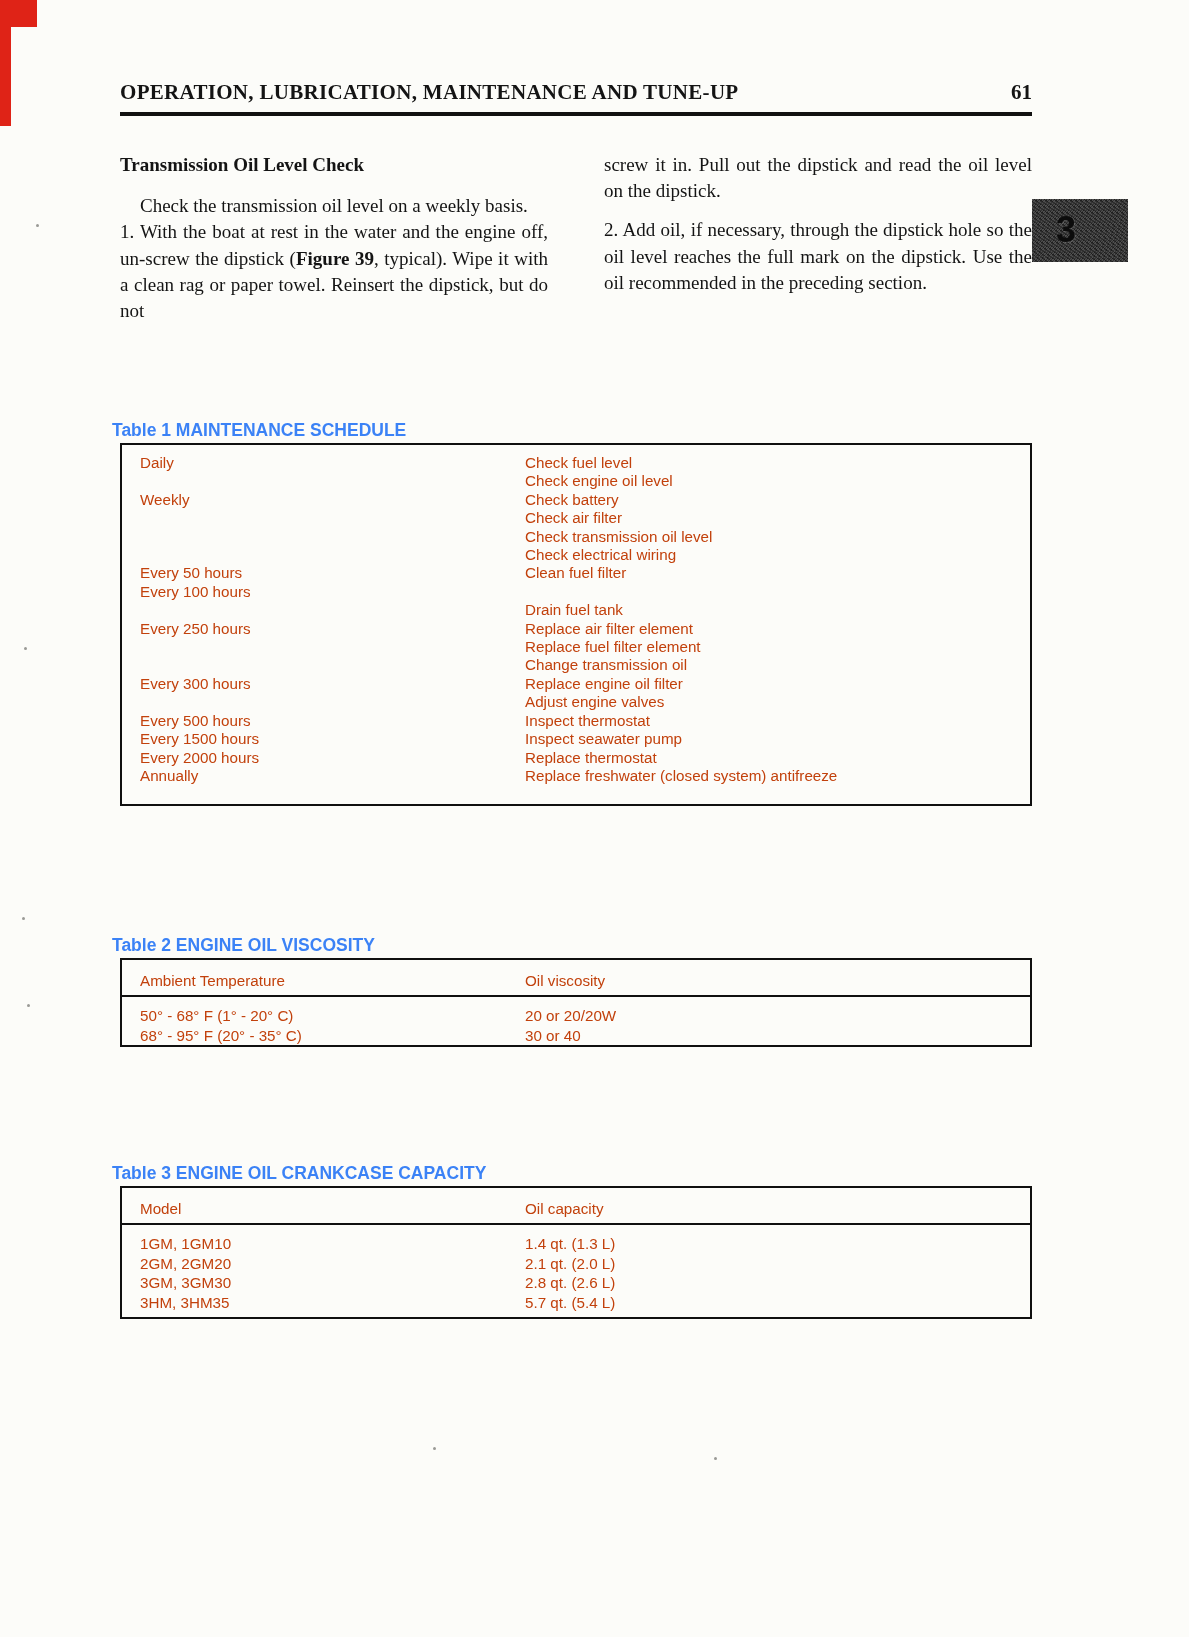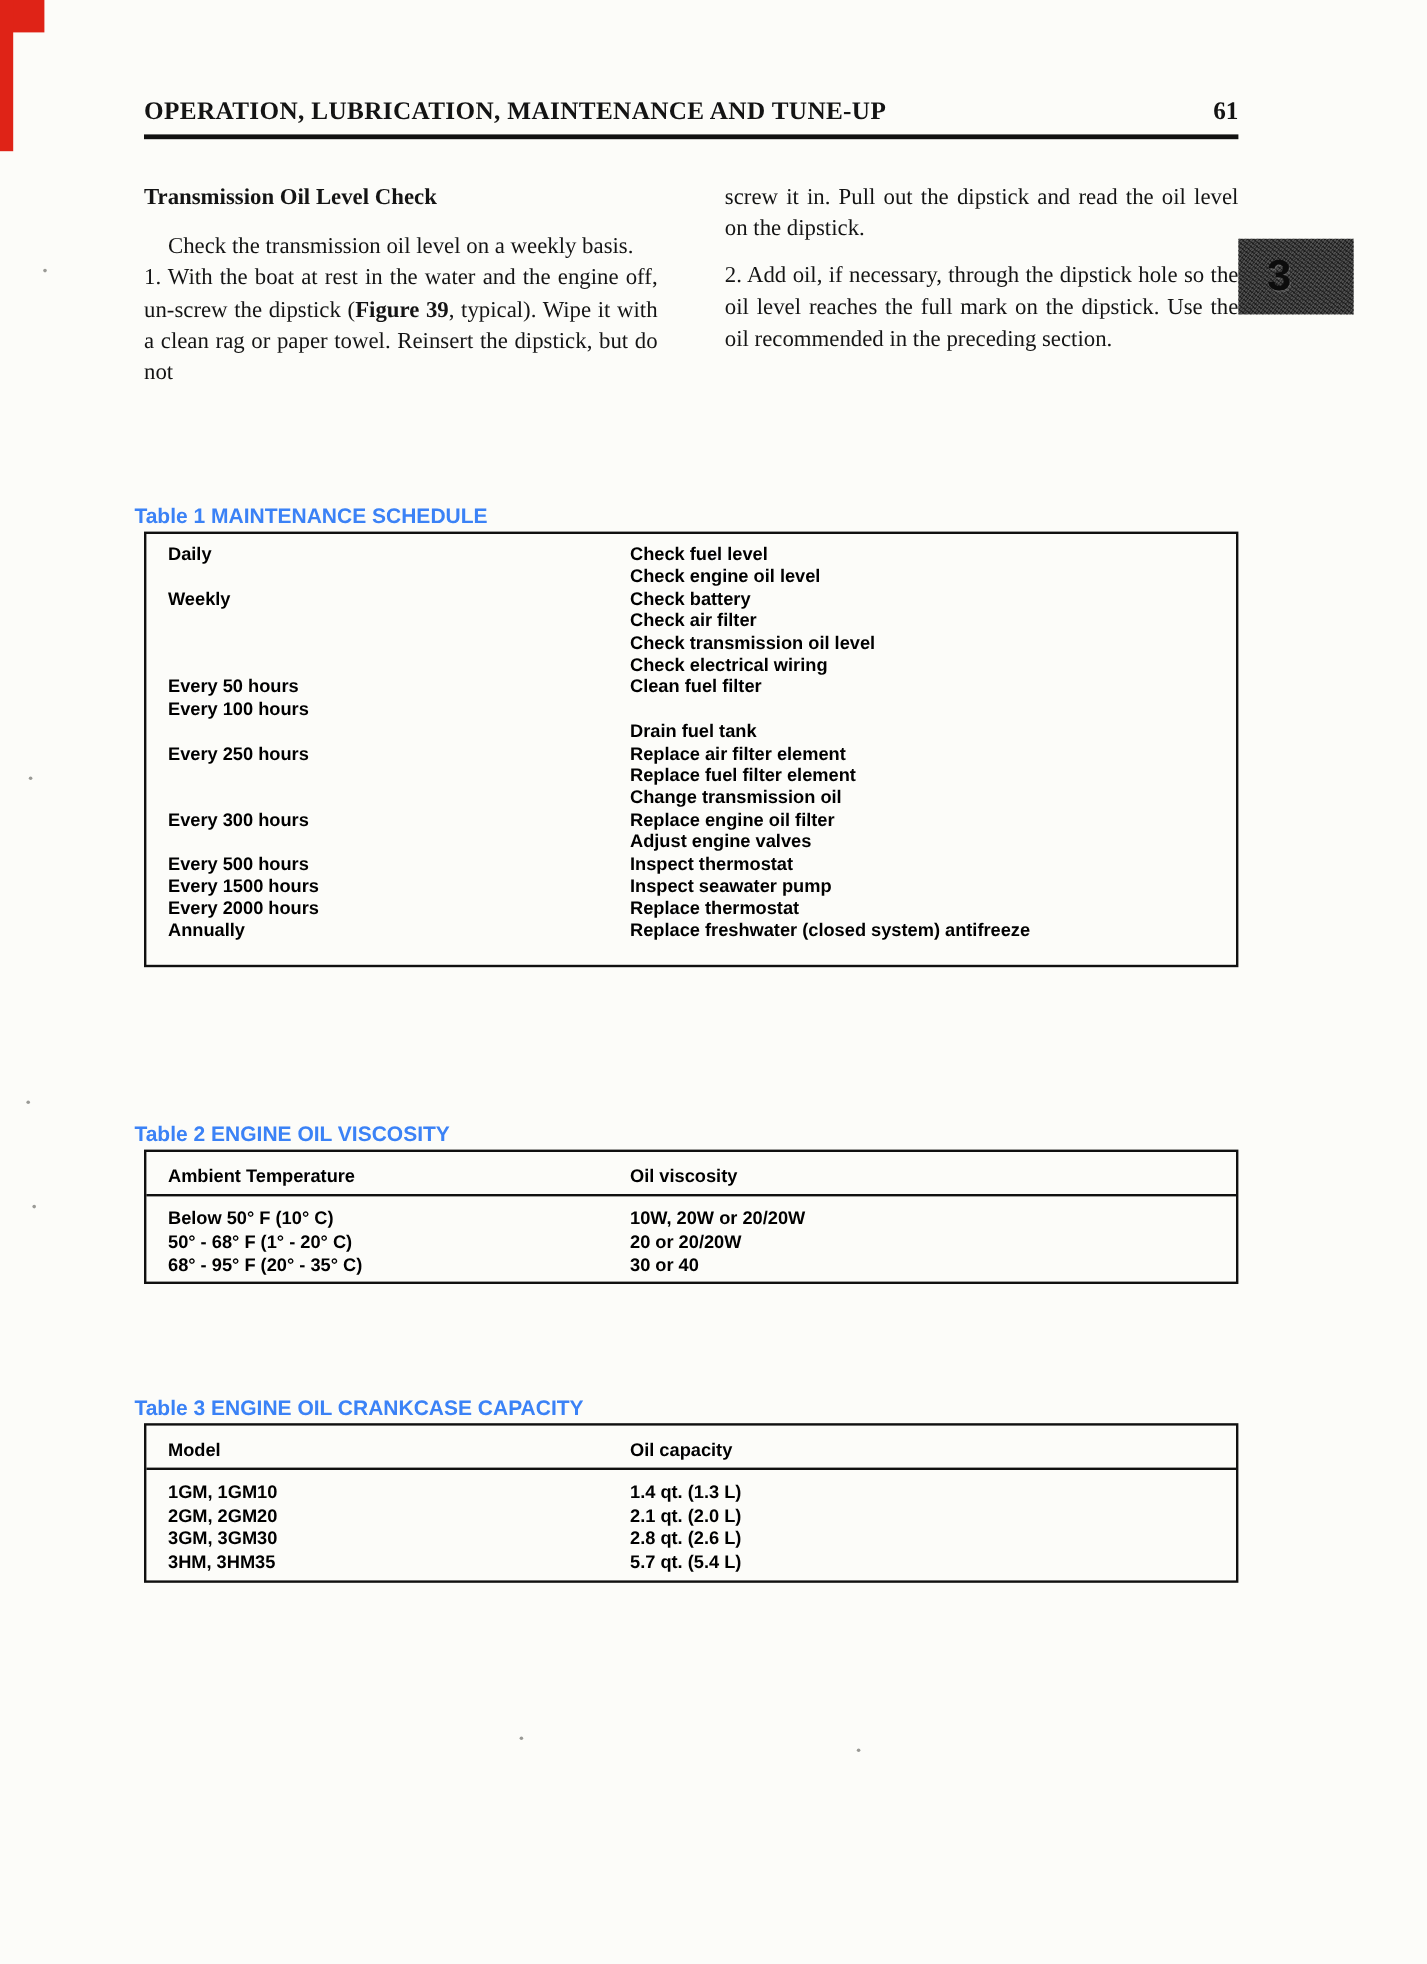--- a/index.html
+++ b/index.html
@@ -49,30 +49,30 @@
   .spaced { margin-top:13px; }
 
   
   .table-title {
     position:absolute; left:112px; width:912px; 
     font-family:"Liberation Sans", sans-serif; font-weight:bold; font-size:17.5px; color:#3b82f6;
   }
   .tbox {
     position:absolute; left:120px; width:912px;
     border:2.5px solid #101010;
-    font-family:"Liberation Sans", sans-serif; font-weight:bold; font-size:15.2px; color:#000000;
+    font-family:"Liberation Sans", sans-serif; font-weight:normal; font-size:15.2px; color:#c2410c;
   }
   .trow { display:flex; }
   .tc1 { flex:none; width:403px; padding-left:18px; }
   .tc2 { flex:1; padding-right:2px; }
 
   .t1 { top:443px; height:363px; padding-top:9px; }
   .t1 .trow { line-height:18.4px; }
 
-  .t2 { top:958px; height:112px; }
+  .t2 { top:958px; height:89px; }
   .t3 { top:1186px; height:133px; }
   .thead { padding-top:11px; line-height:20px; }
   .head-rule { border-bottom:2px solid #101010; margin-top:4px; }
   .tbody { padding-top:9px; }
   .t2 .tbody .trow, .t3 .tbody .trow { line-height:19.6px; }
 </style>
 </head>
 <body>
 
 <div class="page">
@@ -206,24 +206,20 @@
 
   <div class="table-title" style="top:935px;">Table 2 ENGINE OIL VISCOSITY</div>
   <div class="tbox t2">
     <div class="trow thead">
       <span class="tc1">Ambient Temperature</span>
       <span class="tc2">Oil viscosity</span>
     </div>
     <div class="head-rule"></div>
     <div class="tbody">
 
-        <div class="trow">
-          <span class="tc1">Below 50° F (10° C)</span>
-          <span class="tc2">10W, 20W or 20/20W</span>
-        </div>
 
         <div class="trow">
           <span class="tc1">50° - 68° F (1° - 20° C)</span>
           <span class="tc2">20 or 20/20W</span>
         </div>
 
         <div class="trow">
           <span class="tc1">68° - 95° F (20° - 35° C)</span>
           <span class="tc2">30 or 40</span>
         </div>

